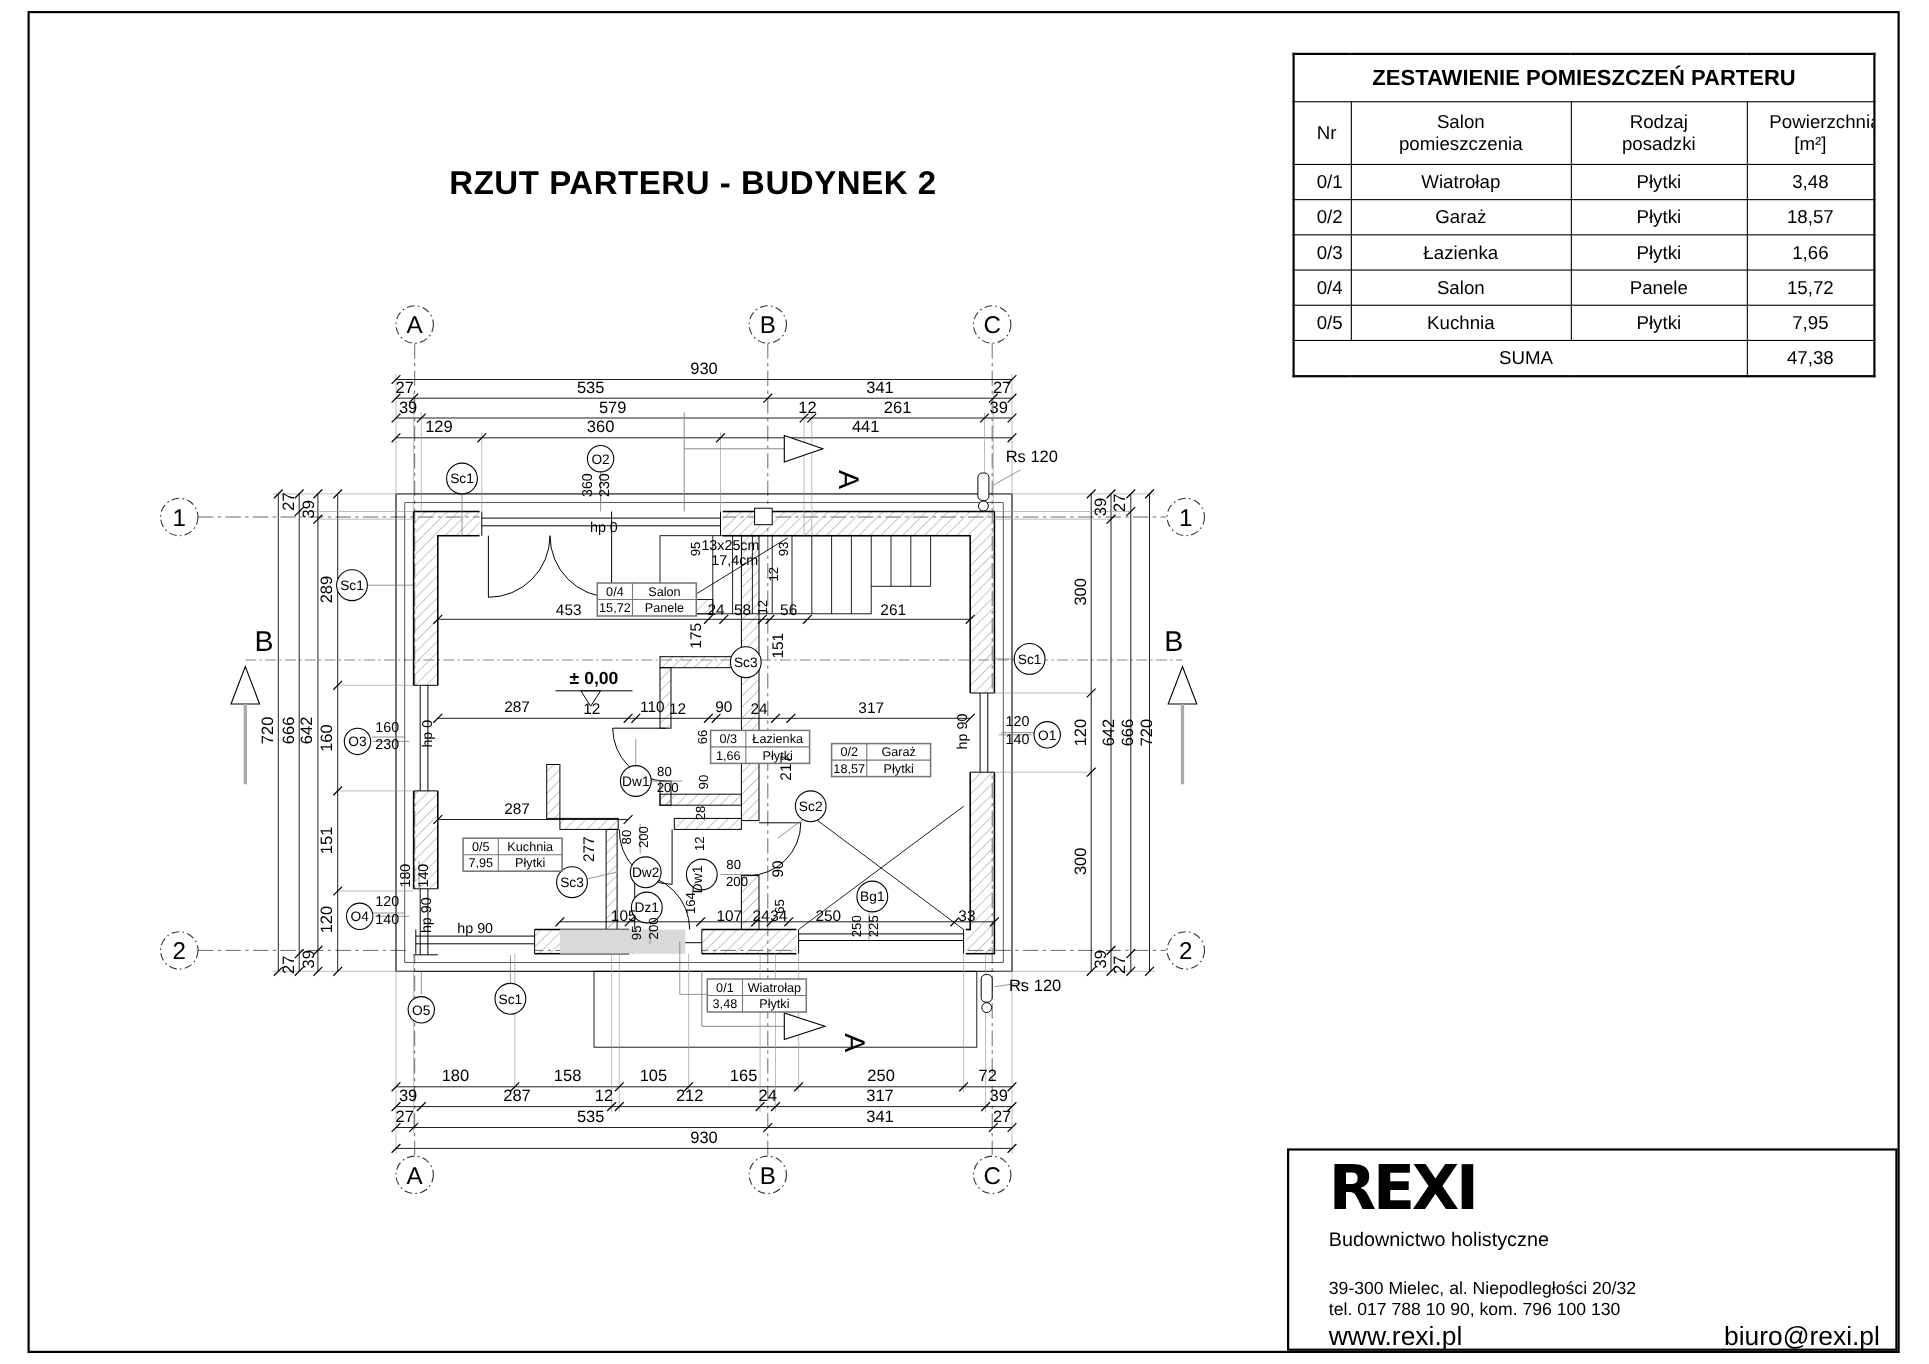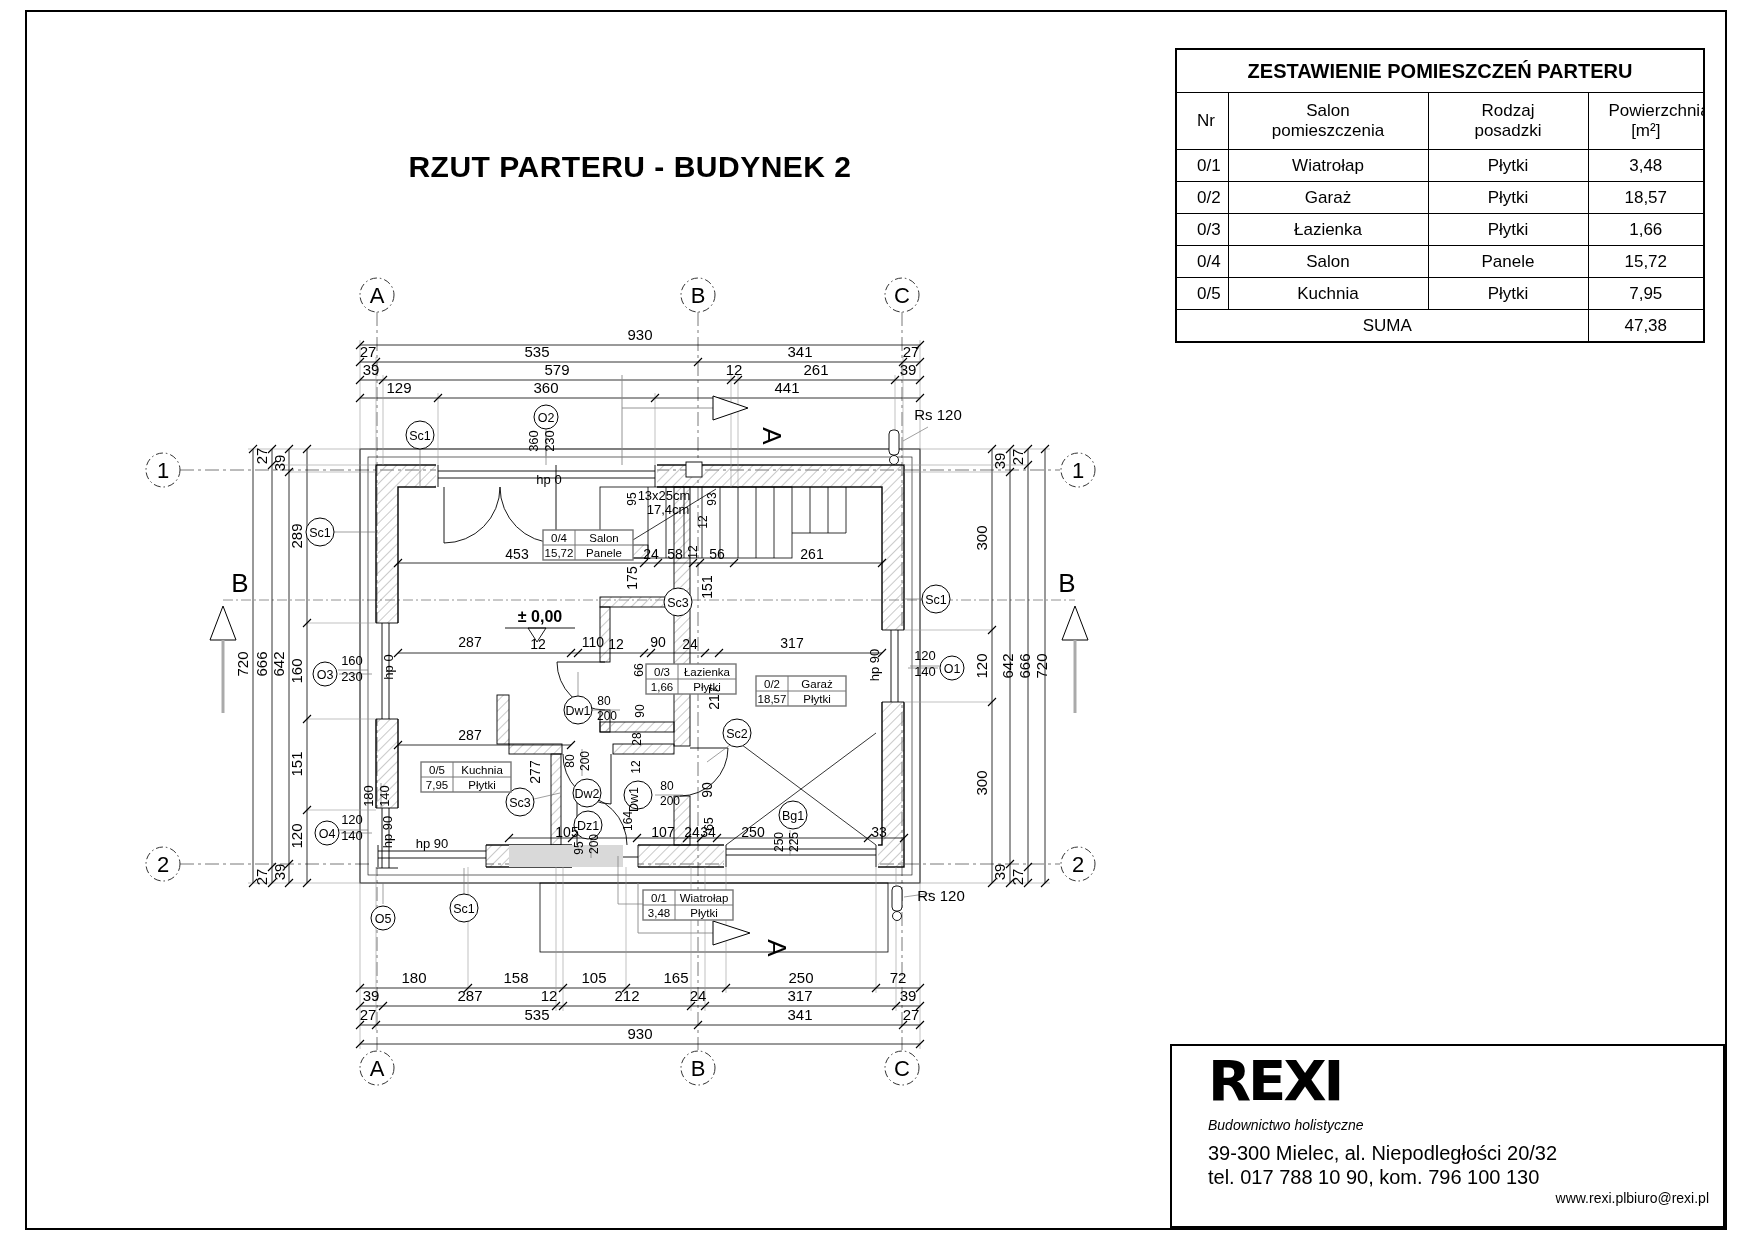--- a/index.html
+++ b/index.html
@@ -9,23 +9,23 @@
   table.rooms{position:absolute;left:1175px;top:48px;width:528px;border-collapse:collapse;table-layout:fixed;border:2.5px solid #000;font-size:17px}
   table.rooms td,table.rooms th{border:1.2px solid #000;text-align:center;padding:2px 20px;overflow:hidden}
   table.rooms .ttl{font-size:20px;font-weight:bold;height:38px;border-bottom:1.5px solid #000}
   table.rooms .hdr td{height:52px;font-size:17px}
   table.rooms .r td{height:27px}
   table.rooms .sum td{height:27px}
   table.rooms .sum .lbl{text-align:center;padding-right:10px;border-left:none;border-bottom:none}
   .c1{width:52px}.c2{width:200px}.c3{width:160px}.c4{width:116px}
   .rexi{position:absolute;left:1170px;top:1044px;width:555px;height:184px;border:2px solid #000000;box-sizing:border-box;padding:6px 14px 6px 36px}
   .rexi .logo{font-family:"DejaVu Sans",sans-serif;font-size:56px;font-weight:bold;letter-spacing:-3px;line-height:1.05}
-  .rexi .tag{font-style:italic;font-size:14px;margin-top:6px}
-  .rexi .addr{font-size:20px;margin-top:8px;line-height:1.22}
-  .rexi .wrow{display:flex;justify-content:flex-end;font-size:14px;line-height:1.22}
+  .rexi .tag{font-size:18px;margin-top:6px}
+  .rexi .addr{font-size:16px;margin-top:24px;line-height:1.22}
+  .rexi .wrow{display:flex;justify-content:space-between;font-size:24px;line-height:1.22}
   svg#plan{position:absolute;left:0;top:0}
   svg text{font-family:"Liberation Sans",sans-serif;fill:#000}
 </style>
 </head>
 <body>
 
 <svg id="plan" width="1754" height="1240" viewBox="0 0 1754 1240">
   <defs>
     <pattern id="hatch" width="7" height="7" patternUnits="userSpaceOnUse" patternTransform="rotate(45)">
       <line x1="0" y1="0" x2="0" y2="7" stroke="#8a8a8a" stroke-width="0.9"></line>

